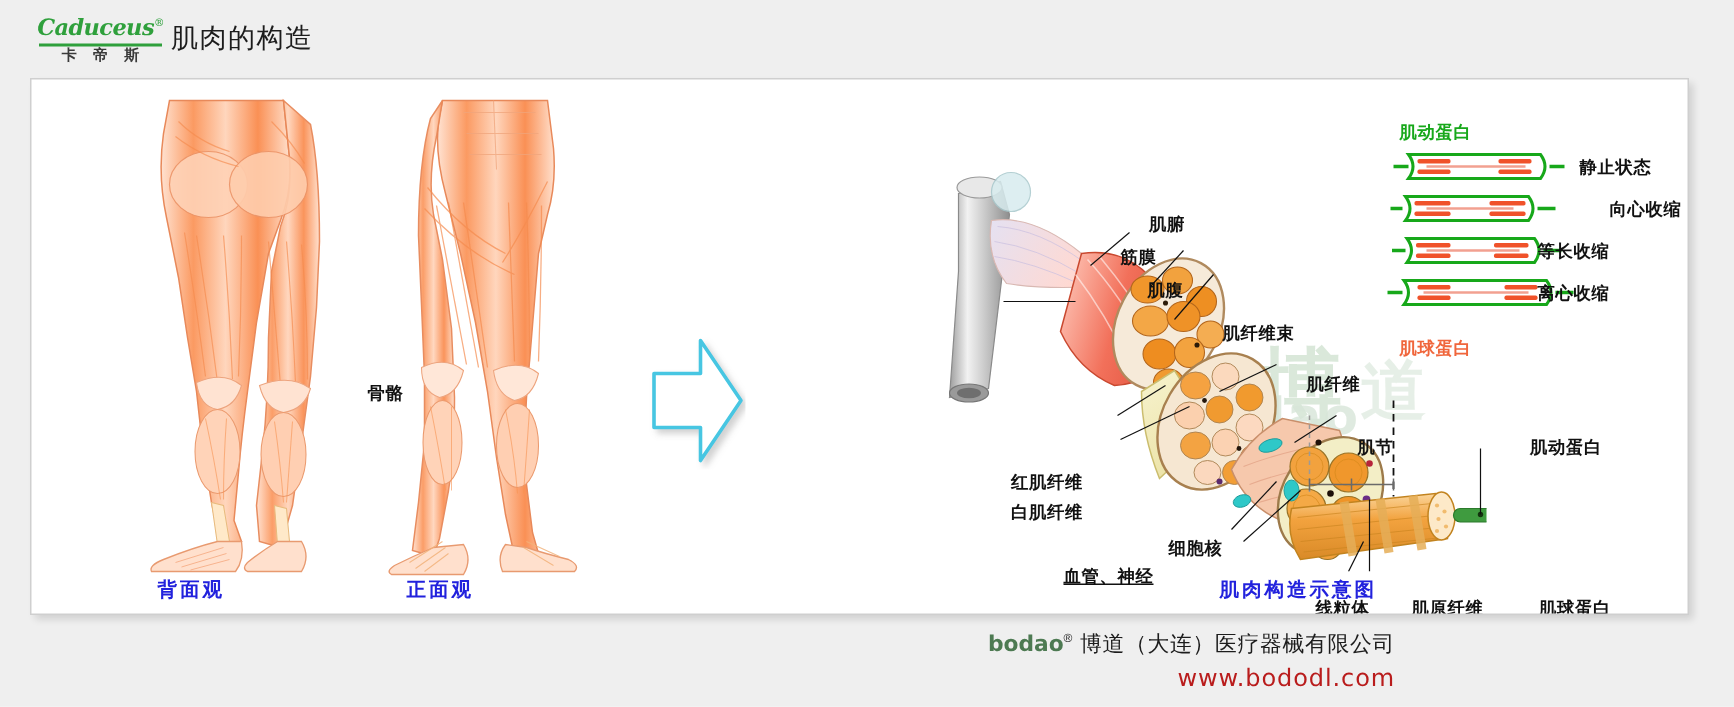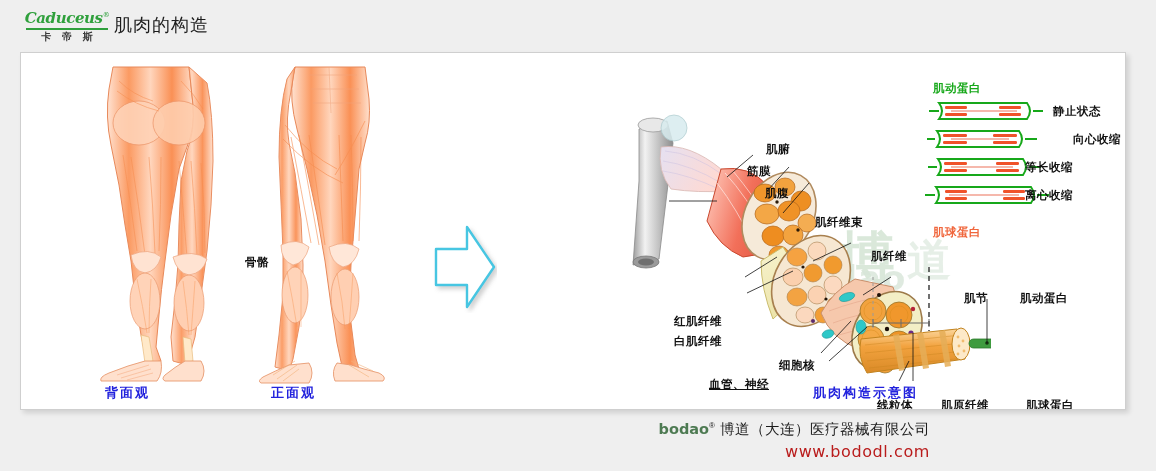--- a/index.html
+++ b/index.html
@@ -542,21 +542,21 @@
     <div class="lbl" style="left:726px; top:111px;">筋膜</div>
     <div class="lbl" style="left:744px; top:133px;">肌腹</div>
     <div class="lbl" style="left:794px; top:162px;">肌纤维束</div>
     <div class="lbl" style="left:850px; top:196px;">肌纤维</div>
     <div class="lbl" style="left:653px; top:261px;">红肌纤维</div>
     <div class="lbl" style="left:653px; top:281px;">白肌纤维</div>
     <div class="lbl" style="left:718px; top:305px;padding-left:40px;">细胞核</div>
     <div class="lbl" style="left:688px; top:324px;text-decoration:underline;">血管、神经</div>
     <div class="lbl" style="left:856px; top:345px;">线粒体</div>
     <div class="lbl" style="left:920px; top:345px;">肌原纤维</div>
-    <div class="lbl" style="left:943px; top:238px;">肌节</div>
+    <div class="lbl" style="left:884px; top:238px;">肌节</div>
     <div class="lbl" style="left:999px; top:238px;">肌动蛋白</div>
     <div class="lbl" style="left:1005px; top:345px;">肌球蛋白</div>
 
     <div class="cap" style="left:84px; top:331px;">背面观</div>
     <div class="cap" style="left:250px; top:331px;">正面观</div>
     <div class="cap" style="left:792px; top:331px;">肌肉构造示意图</div>
 
   </div>
 
   <div id="footer">

